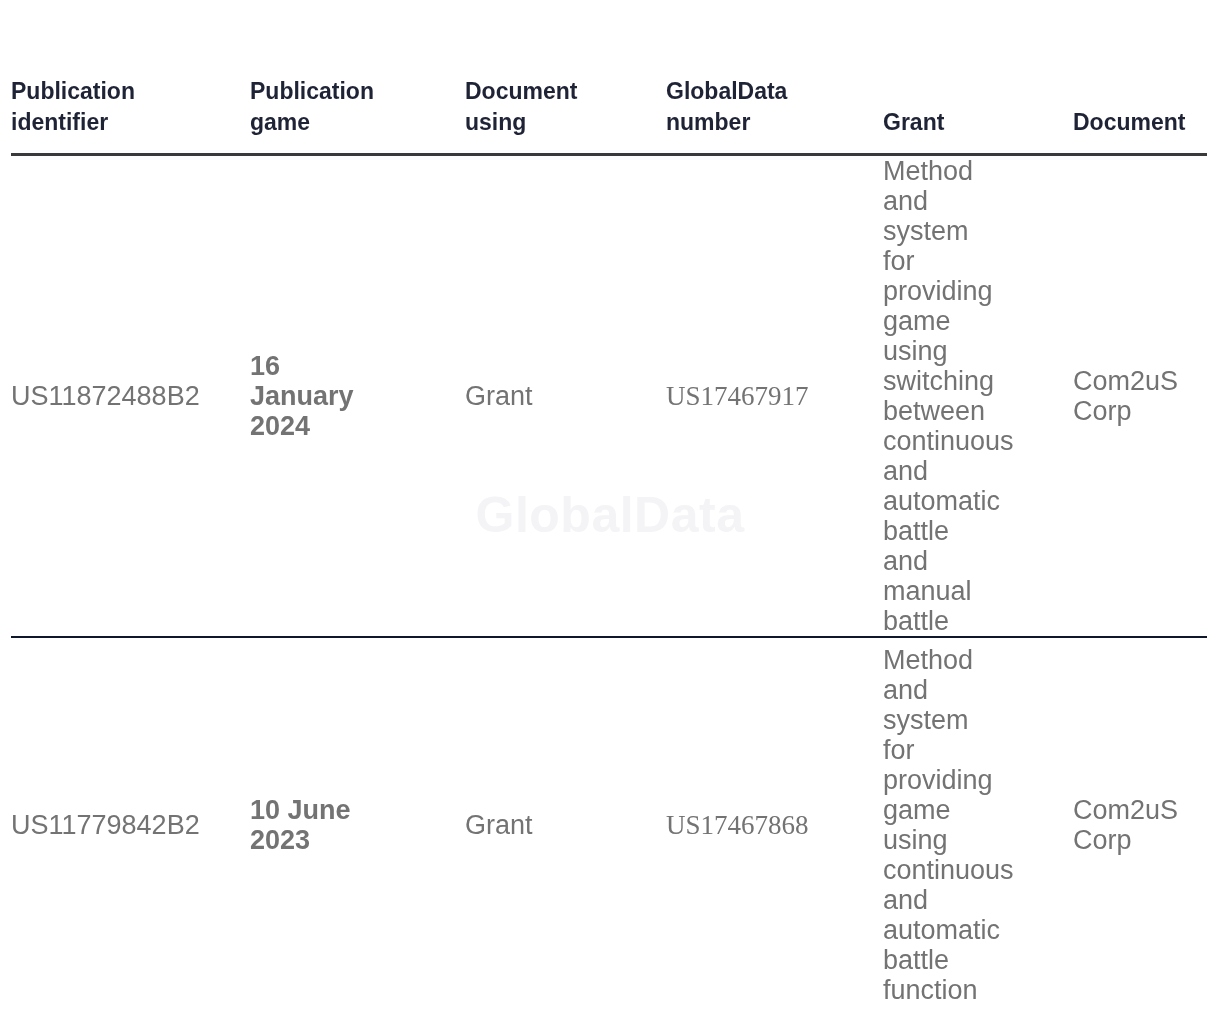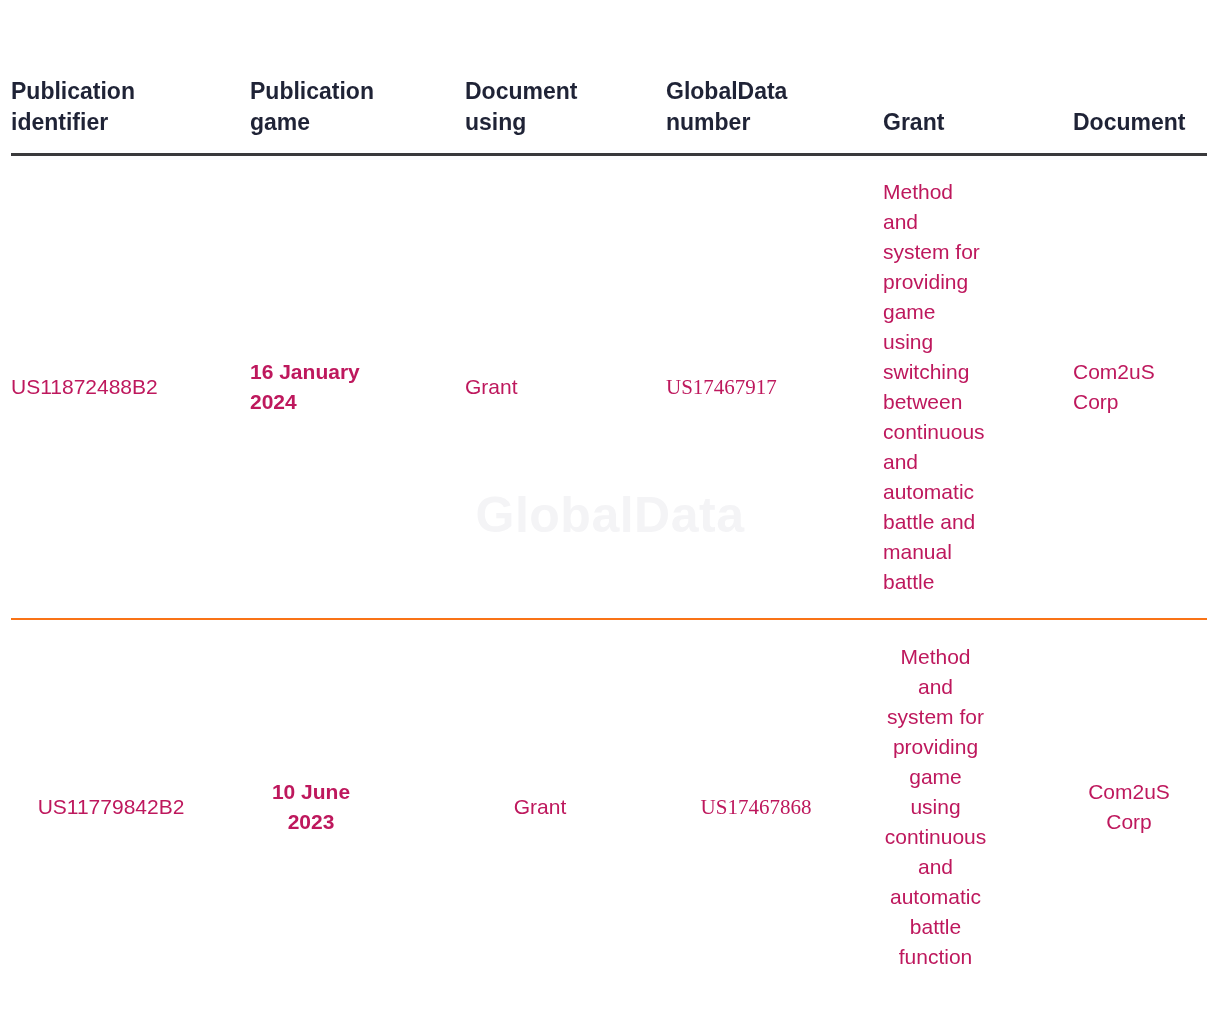--- a/index.html
+++ b/index.html
@@ -49,29 +49,29 @@
     line-height: 31px;
     font-weight: 700;
     color: #1f2336;
     padding: 0 0 15px 0;
     border-bottom: 3px solid #3a3a3c;
   }
   th .h-inner { max-width: 160px; }
 
   td {
     vertical-align: middle;
-    font-size: 21px;
+    font-size: 27px;
     line-height: 30px;
     font-weight: 400;
-    color: #be185d;
+    color: #737373;
     padding: 0;
   }
 
   tr.row-1 td { height: 462px; }
-  tr.row-2 td { height: 374px; border-top: 2px solid #f97316; text-align: center; }
+  tr.row-2 td { height: 374px; border-top: 2px solid #0f172a; }
 
   
   .w-id    { max-width: 200px; }
   .w-date  { max-width: 122px; font-weight: bold; }
   .w-doc   { max-width: 150px; }
   .w-app   { max-width: 180px; font-family: Liberation Serif, serif; }
   .w-title { max-width: 105px; }
   .w-asg   { max-width: 112px; }
 </style>
 </head>

